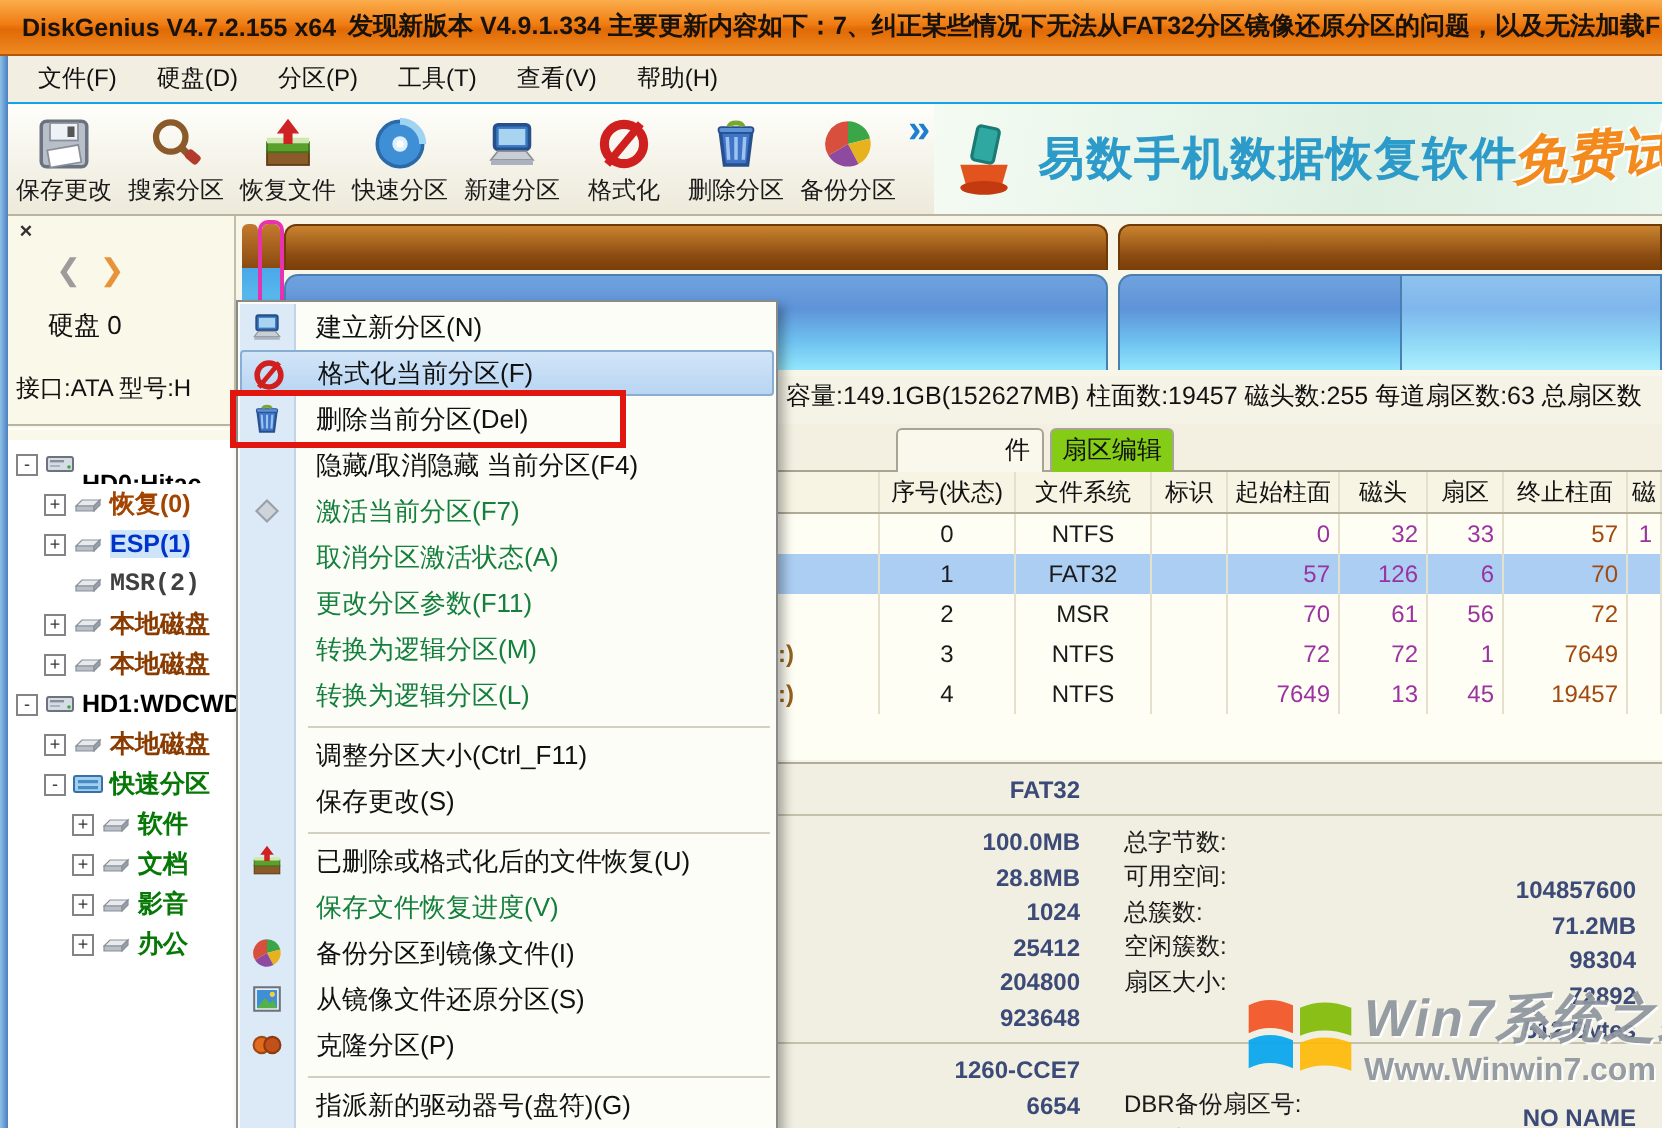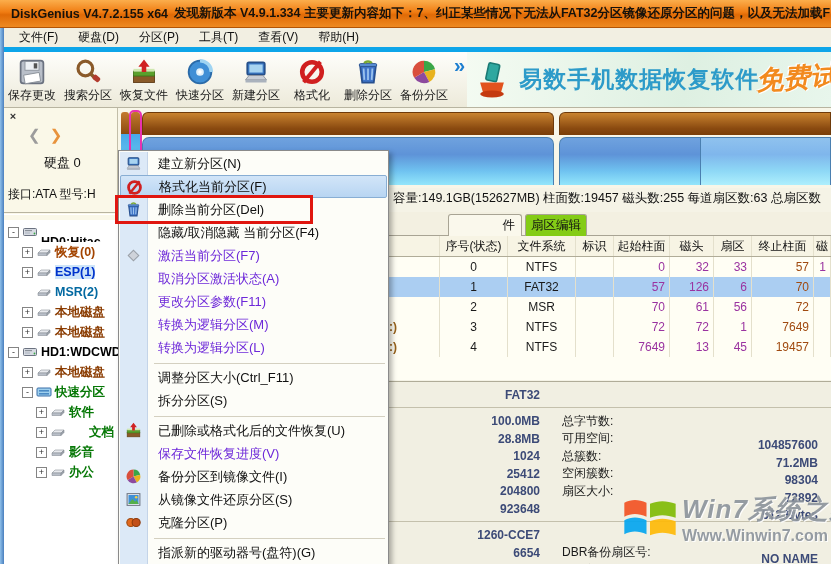--- a/index.html
+++ b/index.html
@@ -8,21 +8,21 @@
 
   
   #titlebar { position:absolute; left:0; top:0; width:831px; height:28px;
     background:linear-gradient(#FBAE4C,#F07C12 45%,#E06A06 55%,#EE8A22);
     display:flex; align-items:center; padding-left:5px; gap:6px; border-bottom:1px solid #B35406; }
   #titlebar .title-text { color:#17120B; font-weight:bold; font-size:12.5px; white-space:nowrap; }
   #left-border { position:absolute; left:0; top:28px; width:4px; height:536px;
     background:linear-gradient(90deg,#8FC0EA,#4A7FBE); z-index:5; }
 
   #menubar { position:absolute; left:0; top:28px; width:831px; height:24px;
-    background:#F2EFE2; border-bottom:5px solid #0ea5e9; display:flex; align-items:center; padding-left:10px; gap:2px; }
+    background:#F2EFE2; border-bottom:1px solid #0ea5e9; display:flex; align-items:center; padding-left:10px; gap:2px; }
   .menubar-item { padding:3px 9px; color:#111; cursor:default; }
 
   #toolbar { position:absolute; left:4px; top:52px; width:827px; height:56px;
     background:linear-gradient(#FEFEFB,#EDEADA); border-bottom:1px solid #B8B4A0; display:flex; align-items:stretch; }
   .tb-btn { width:56px; display:flex; flex-direction:column; align-items:center; justify-content:center; gap:1px; padding-top:3px; }
   .tb-btn .ic svg { width:28px; height:28px; }
   .tb-btn .tb-label { font-size:12px; color:#1a1a1a; white-space:nowrap; }
   #tb-chevron { color:#1E7FD0; font-size:20px; font-weight:bold; align-self:flex-start; padding:2px 2px 0 2px; }
   #banner { flex:1; background:linear-gradient(100deg,#F4FBF2,#DEF0E2 60%,#E8F6EC);
     display:flex; align-items:center; gap:8px; padding-left:6px; position:relative; overflow:hidden; }
@@ -30,21 +30,21 @@
   #banner-text { color:#2D9BC9; font-size:23px; font-weight:bold; letter-spacing:1px; white-space:nowrap; }
   #banner-badge { position:absolute; right:-6px; top:8px; color:#F28A1E; font-size:27px; font-weight:bold;
     font-style:italic; transform:rotate(-4deg); text-shadow:1px 1px 0 #fff,-1px -1px 0 #fff; white-space:nowrap; }
 
   
   #left-panel { position:absolute; left:4px; top:108px; width:114px; height:456px;
     background:#FAF8E8; border-right:1px solid #C2BEA8; }
   #lp-close { position:absolute; left:2px; top:2px; font-size:11px; font-weight:bold; color:#333; width:14px; text-align:center; }
   #lp-nav { position:absolute; left:24px; top:18px; font-size:15px; font-weight:bold; }
   #lp-prev { color:#9C9C9C; } #lp-next { color:#E8933C; margin-left:5px; }
-  #lp-disk-label { position:absolute; left:40px; top:46px; color:#111; font-size:13px; }
+  #lp-disk-label { position:absolute; left:20px; top:46px; color:#111; font-size:13px; }
   #lp-io { position:absolute; left:4px; top:78px; color:#111; font-size:12px; white-space:nowrap; }
   #lp-sep { position:absolute; left:0; top:104px; width:114px; border-top:1px solid #B8B4A0; border-bottom:1px solid #FFF; height:3px; }
   #tree { position:absolute; left:0; top:112px; width:114px; height:344px; background:#FFFFFF; overflow:hidden; padding-top:2px; }
   .tree-row { height:20px; display:flex; align-items:center; gap:3px; white-space:nowrap; overflow:hidden; }
   .tree-exp { width:11px; height:11px; min-width:11px; border:1px solid #848484; background:#fff;
     font-size:9px; line-height:9px; text-align:center; color:#333; }
   .tree-exp.empty { visibility:hidden; }
   .tree-row .ic svg { width:16px; height:16px; min-width:16px; }
   .tree-label { font-weight:bold; font-size:12.5px; }
   .tree-label.selected { background:#CDE4F9; }
@@ -92,21 +92,21 @@
   .d-sep { height:6px; border-top:1px solid #C4C0AC; margin-top:3px; }
 
   
   #context-menu { position:absolute; left:118px; top:150px; width:271px; height:445px; z-index:20;
     background:#FDFDF8; border:1px solid #8A8A8A; box-shadow:3px 3px 5px rgba(0,0,0,.3); padding:1px; }
   #cm-gutter { position:absolute; left:1px; top:1px; bottom:1px; width:28px; background:#DCE9F7; border-right:1px solid #C4D4E8; }
   .menu-item { position:relative; height:23px; display:flex; align-items:center; padding-left:38px; color:#111; font-size:13px; white-space:nowrap; }
   .menu-item .ic { position:absolute; left:5px; top:3px; }
   .menu-item .ic svg { width:17px; height:17px; }
   .menu-item.highlighted { background:linear-gradient(#D2E5F8,#B8D5F2); border:1px solid #88AED4; border-radius:2px; }
-  .menu-item.disabled { color:#6d28d9; }
+  .menu-item.disabled { color:#15803d; }
   .menu-sep { height:5px; margin:0 2px 0 34px; border-bottom:1px solid #D4D0C0; margin-bottom:2px; }
   #annotation-box { position:absolute; left:-4px; width:198px; height:29px; border:3px solid #E0160F; z-index:30; pointer-events:none; }
 
   
   #watermark { position:absolute; left:622px; top:492px; z-index:15; display:flex; align-items:center; gap:4px; opacity:.92; }
   #watermark .ic svg { width:56px; height:50px; }
   #wm-texts { display:flex; flex-direction:column; align-items:flex-start; }
   #wm-name { font-size:26px; font-weight:bold; font-style:italic; color:#8E959D;
     text-shadow:1px 1px 0 #fff; letter-spacing:1px; white-space:nowrap; }
   #wm-url { font-size:16px; font-weight:bold; color:#8E959D; text-shadow:1px 1px 0 #fff; }
@@ -285,21 +285,21 @@
       </div>
       <div class="tree-row" style="padding-left: 18px;">
         <span class="tree-exp empty"></span>
         <span class="ic ">
           <svg viewBox="0 0 16 16">
             <path d="M2 9 L5 6 L14 6 L11 9 Z" fill="#E8EAEE" stroke="#8A9099" stroke-width=".6"></path>
             <path d="M2 9 L11 9 L11 11.5 L2 11.5 Z" fill="#B9BFC9" stroke="#8A9099" stroke-width=".6"></path>
             <path d="M11 9 L14 6 L14 8.5 L11 11.5 Z" fill="#9AA0A8" stroke="#8A9099" stroke-width=".6"></path>
           </svg>
         </span>
-        <span class="tree-label" style="color: #0369a1;">MSR(2)</span>
+        <span class="tree-label" style="color: #404040; font-family: Liberation Mono, monospace;">MSR(2)</span>
       </div>
       <div class="tree-row" style="padding-left: 18px;">
         <span class="tree-exp">+</span>
         <span class="ic ">
           <svg viewBox="0 0 16 16">
             <path d="M2 9 L5 6 L14 6 L11 9 Z" fill="#E8EAEE" stroke="#8A9099" stroke-width=".6"></path>
             <path d="M2 9 L11 9 L11 11.5 L2 11.5 Z" fill="#B9BFC9" stroke="#8A9099" stroke-width=".6"></path>
             <path d="M11 9 L14 6 L14 8.5 L11 11.5 Z" fill="#9AA0A8" stroke="#8A9099" stroke-width=".6"></path>
           </svg>
         </span>
@@ -363,21 +363,21 @@
       </div>
       <div class="tree-row" style="padding-left: 32px;">
         <span class="tree-exp">+</span>
         <span class="ic ">
           <svg viewBox="0 0 16 16">
             <path d="M2 9 L5 6 L14 6 L11 9 Z" fill="#E8EAEE" stroke="#8A9099" stroke-width=".6"></path>
             <path d="M2 9 L11 9 L11 11.5 L2 11.5 Z" fill="#B9BFC9" stroke="#8A9099" stroke-width=".6"></path>
             <path d="M11 9 L14 6 L14 8.5 L11 11.5 Z" fill="#9AA0A8" stroke="#8A9099" stroke-width=".6"></path>
           </svg>
         </span>
-        <span class="tree-label" style="color: rgb(6, 120, 6); margin-left: 20px;">文档</span>
+        <span class="tree-label" style="color: rgb(6, 120, 6);">文档</span>
       </div>
       <div class="tree-row" style="padding-left: 32px;">
         <span class="tree-exp">+</span>
         <span class="ic ">
           <svg viewBox="0 0 16 16">
             <path d="M2 9 L5 6 L14 6 L11 9 Z" fill="#E8EAEE" stroke="#8A9099" stroke-width=".6"></path>
             <path d="M2 9 L11 9 L11 11.5 L2 11.5 Z" fill="#B9BFC9" stroke="#8A9099" stroke-width=".6"></path>
             <path d="M11 9 L14 6 L14 8.5 L11 11.5 Z" fill="#9AA0A8" stroke="#8A9099" stroke-width=".6"></path>
           </svg>
         </span>
@@ -603,21 +603,21 @@
         <span>转换为逻辑分区(M)</span>
       </div>
       <div class="menu-item disabled">
         <span>转换为逻辑分区(L)</span>
       </div>
       <div class="menu-sep"></div>
       <div class="menu-item">
         <span>调整分区大小(Ctrl_F11)</span>
       </div>
       <div class="menu-item">
-        <span>拆分分区(S)</span>
+        <span>保存更改(S)</span>
       </div>
       <div class="menu-sep"></div>
       <div class="menu-item">
         <span class="ic ">
           <svg viewBox="0 0 16 16">
             <rect x="2" y="10" width="12" height="4" fill="#8A5A28" stroke="#5E3A14" stroke-width=".5"></rect>
             <rect x="2" y="7.5" width="12" height="2.8" fill="#5AA02C" stroke="#3E741A" stroke-width=".5"></rect>
             <rect x="2" y="6.2" width="12" height="1.6" fill="#CFE8B0"></rect>
             <path d="M8 0.8 L11.2 5 L9.3 5 L9.3 8 L6.7 8 L6.7 5 L4.8 5 Z" fill="#D02222"></path>
           </svg>

